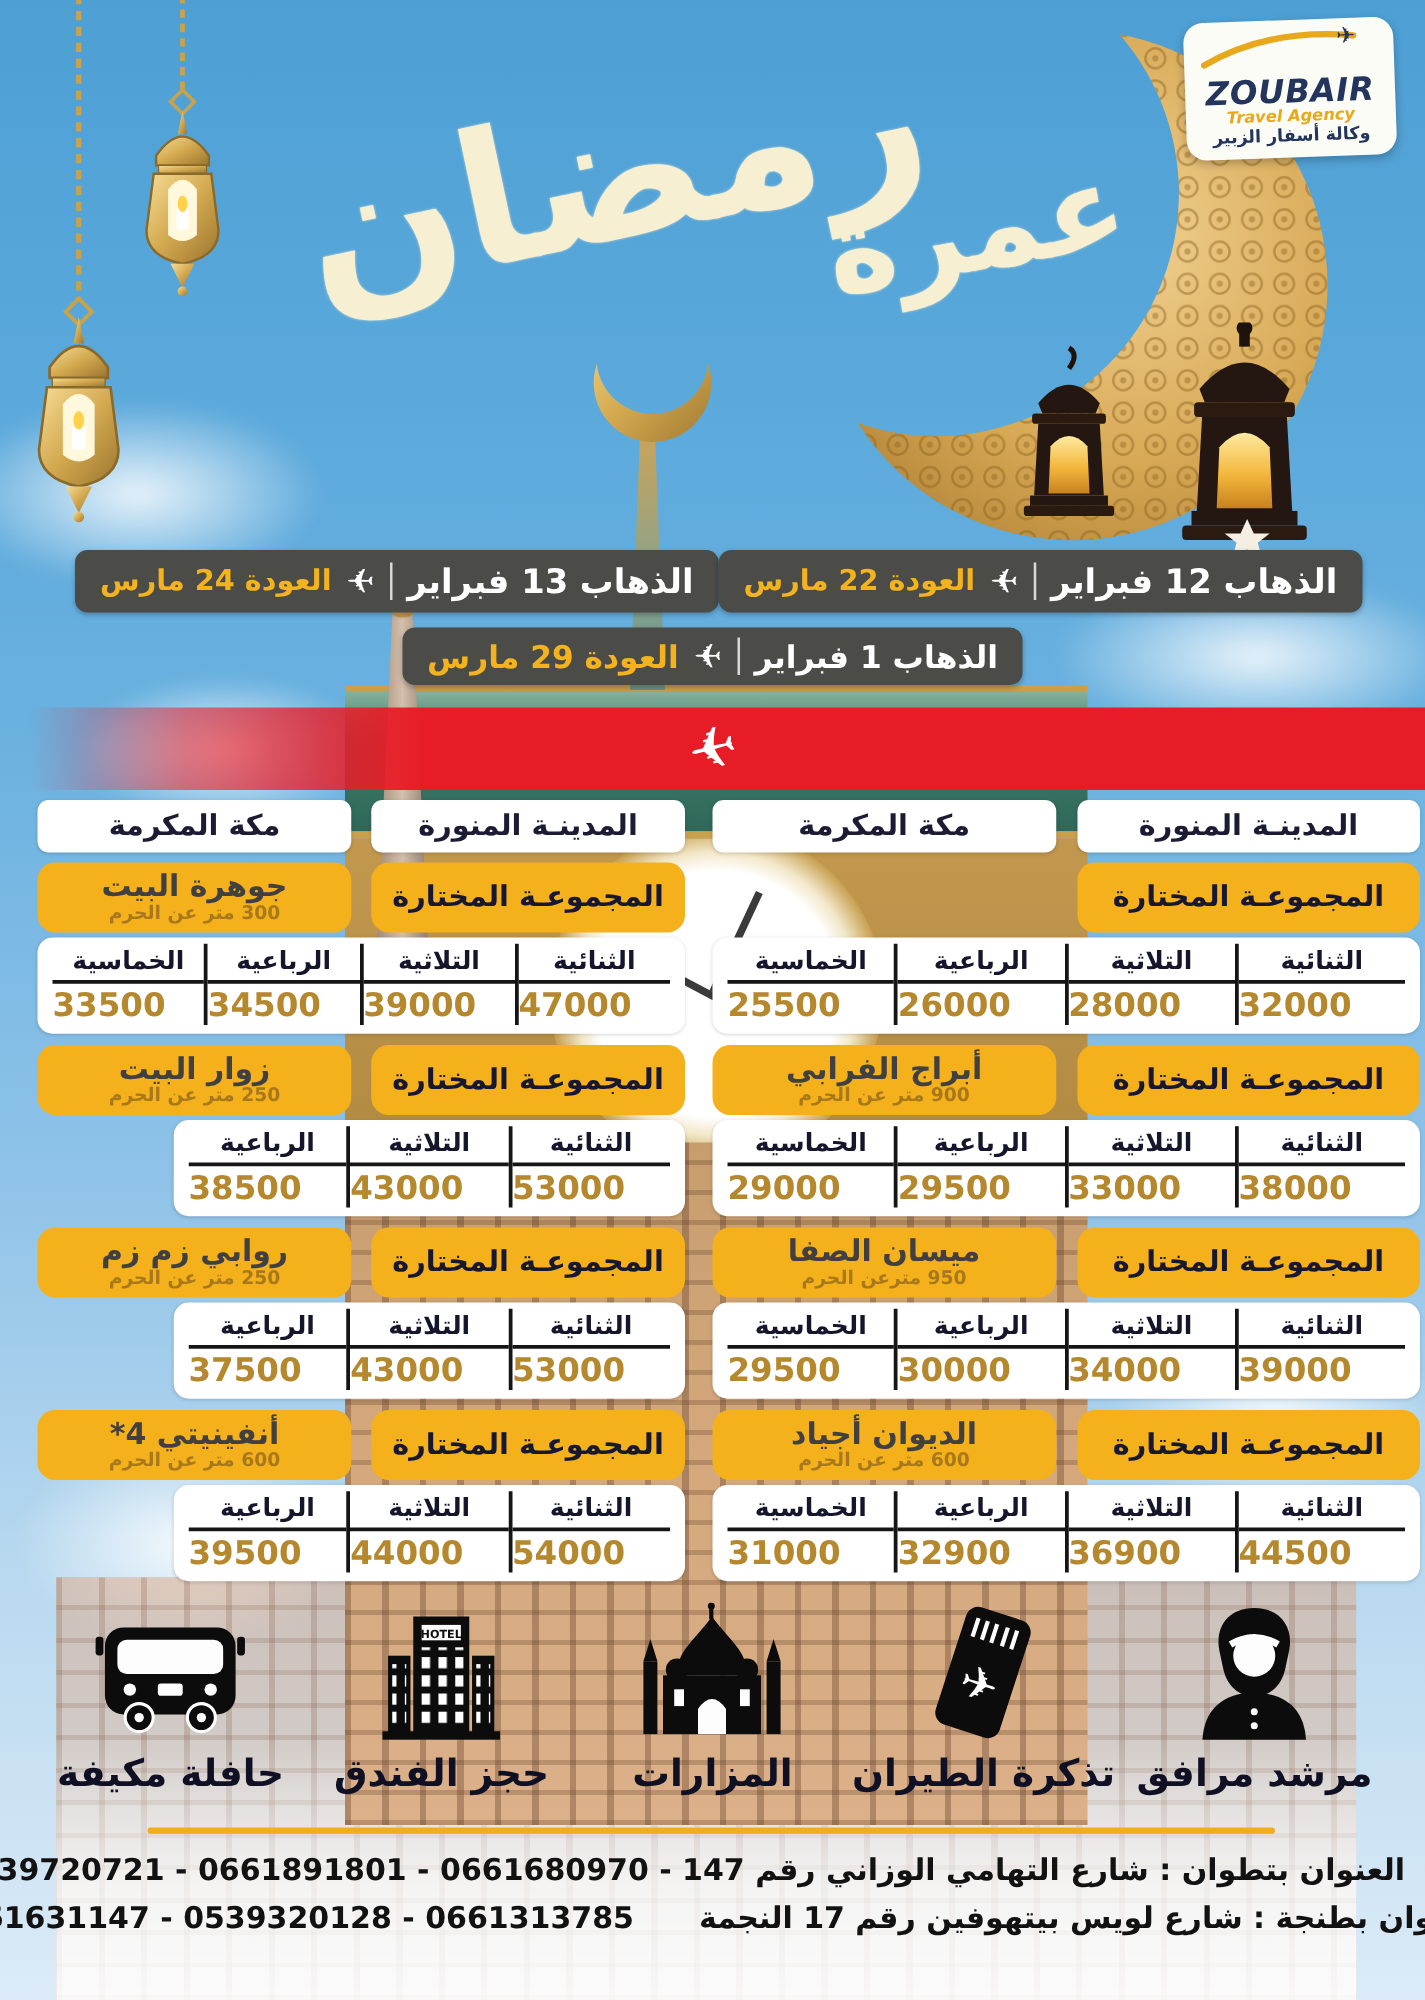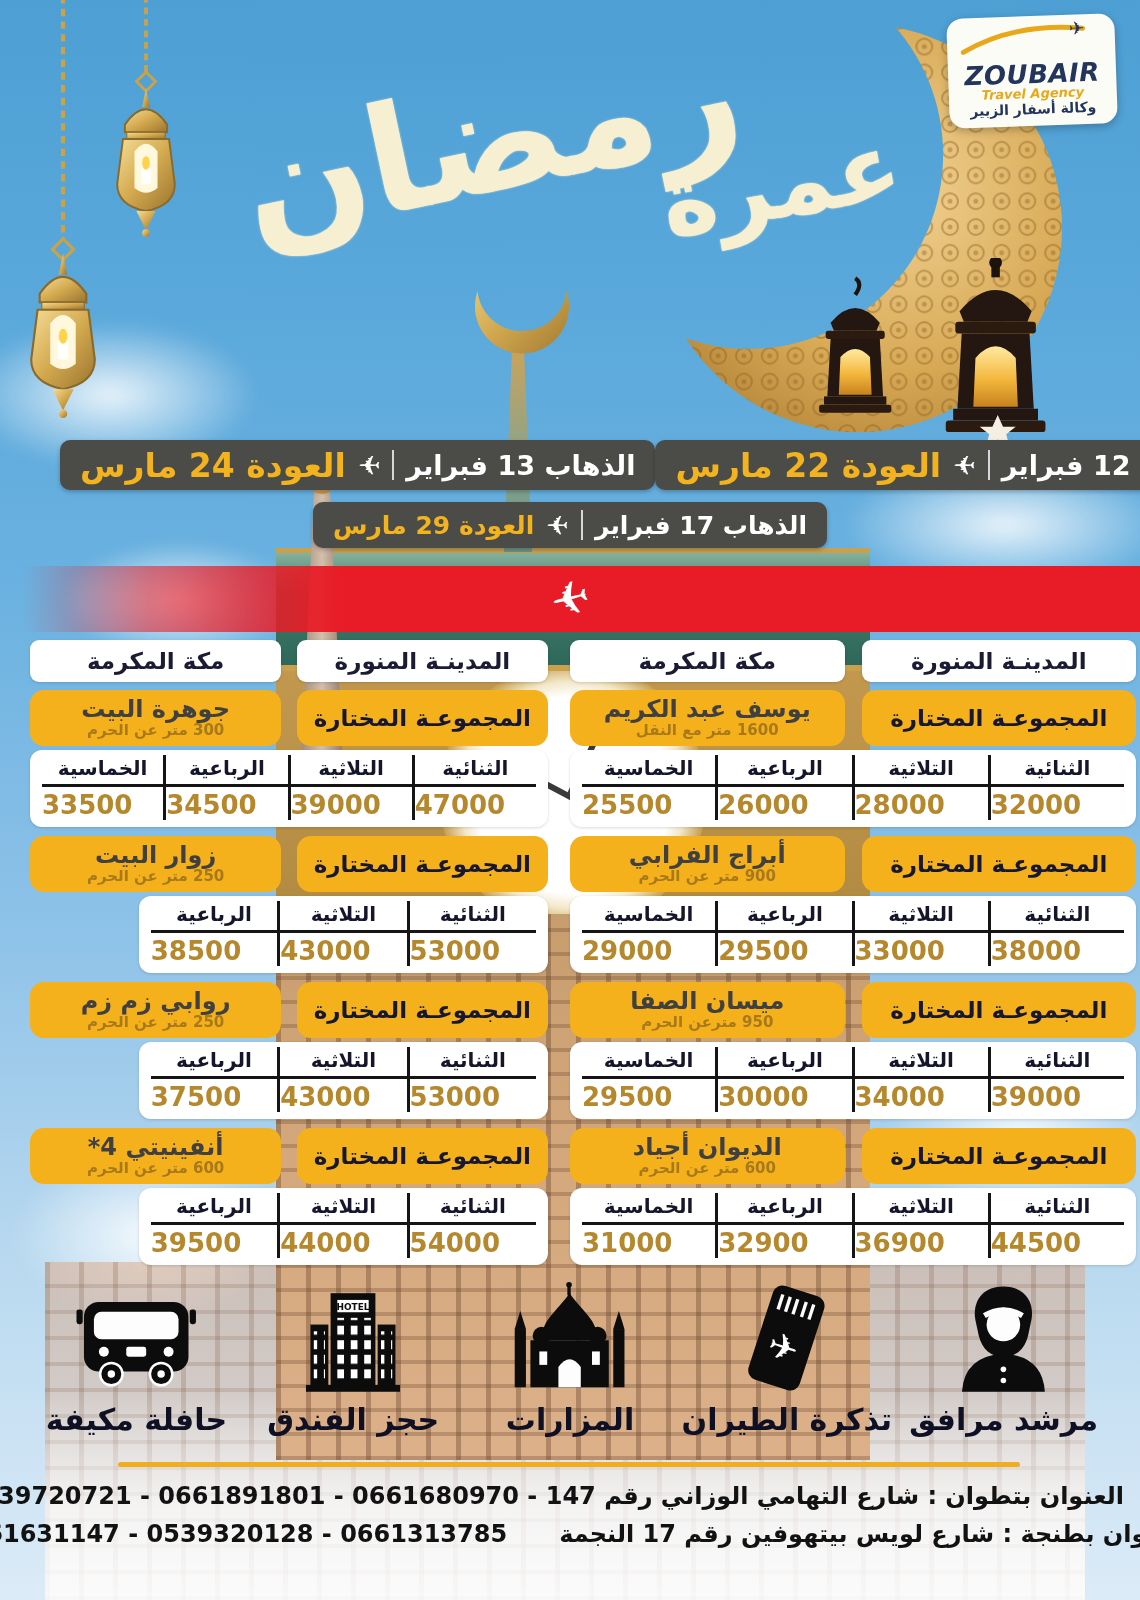--- a/index.html
+++ b/index.html
@@ -59,21 +59,21 @@
   
   .dates-row1{position:absolute;top:440px;left:0;right:0;display:flex;justify-content:space-between;
     padding:0 60px;z-index:5;}
   .dates-row2{position:absolute;top:502px;left:0;right:0;display:flex;justify-content:center;z-index:5;}
   .date-bar{height:50px;background:#4b4b48;border-radius:10px;display:flex;align-items:center;gap:12px;
     padding:0 20px;direction:rtl;box-shadow:0 2px 4px rgba(0,0,0,.25);}
   .dates-row2 .date-bar{height:46px;}
   .date-go{color:#ffffff;font-weight:bold;font-size:27px;white-space:nowrap;}
   .date-sep{width:2px;height:30px;background:#d8d8d8;}
   .date-plane{color:#ffffff;font-size:27px;transform:scaleX(-1);}
-  .date-back{color:#f2b31e;font-weight:bold;font-size:33px;white-space:nowrap;}
+  .date-back{color:#f2b31e;font-weight:bold;font-size:23px;white-space:nowrap;}
   .dates-row2 .date-go,.dates-row2 .date-back{font-size:25px;}
   
   .banner{position:absolute;top:566px;left:0;right:0;height:66px;z-index:5;display:flex;align-items:center;
     justify-content:center;gap:24px;direction:rtl;
     background:linear-gradient(90deg,rgba(232,28,38,0) 2%,rgba(232,28,38,.55) 13%,#e81c26 30%,#e81c26 100%);}
   .banner-plane{color:#fff;font-size:46px;transform:scaleX(-1) rotate(14deg);line-height:1;}
   .banner-text{color:#fff;font-weight:bold;font-size:33px;white-space:nowrap;}
   
   .col{position:absolute;top:640px;z-index:5;}
   .col-left{left:30px;width:518px;}
@@ -264,21 +264,21 @@
     </div>
     <div class="date-bar">
       <span class="date-go">الذهاب 12 فبراير</span>
       <span class="date-sep"></span>
       <span class="date-plane">✈</span>
       <span class="date-back">العودة 22 مارس</span>
     </div>
   </div>
   <div class="dates-row2">
     <div class="date-bar">
-      <span class="date-go">الذهاب 17 فبراير</span>
+      <span class="date-go">الذهاب 1 فبراير</span>
       <span class="date-sep"></span>
       <span class="date-plane">✈</span>
       <span class="date-back">العودة 29 مارس</span>
     </div>
   </div>
 
   <div class="banner">
     <span class="banner-plane">✈</span>
   </div>
 
@@ -385,24 +385,20 @@
       </div>
     </div>
   <div class="col col-right" id="mount-right">
       <div class="city-row">
         <div class="city-pill">المدينـة المنورة</div>
         <div class="city-pill">مكة المكرمة</div>
       </div>
       <div class="group">
         <div class="pill-row">
           <div class="group-pill">المجموعـة المختارة</div>
-          <div class="hotel-pill">
-            <div class="hotel-name">يوسف عبد الكريم</div>
-            <div class="hotel-dist">1600 متر مع النقل</div>
-          </div>
         </div>
         <div class="price-card">
           <div class="tier">
             <div class="tier-label">الثنائية</div>
             <div class="tier-price">32000</div>
           </div>
           <div class="tier">
             <div class="tier-label">التلاثية</div>
             <div class="tier-price">28000</div>
           </div>

